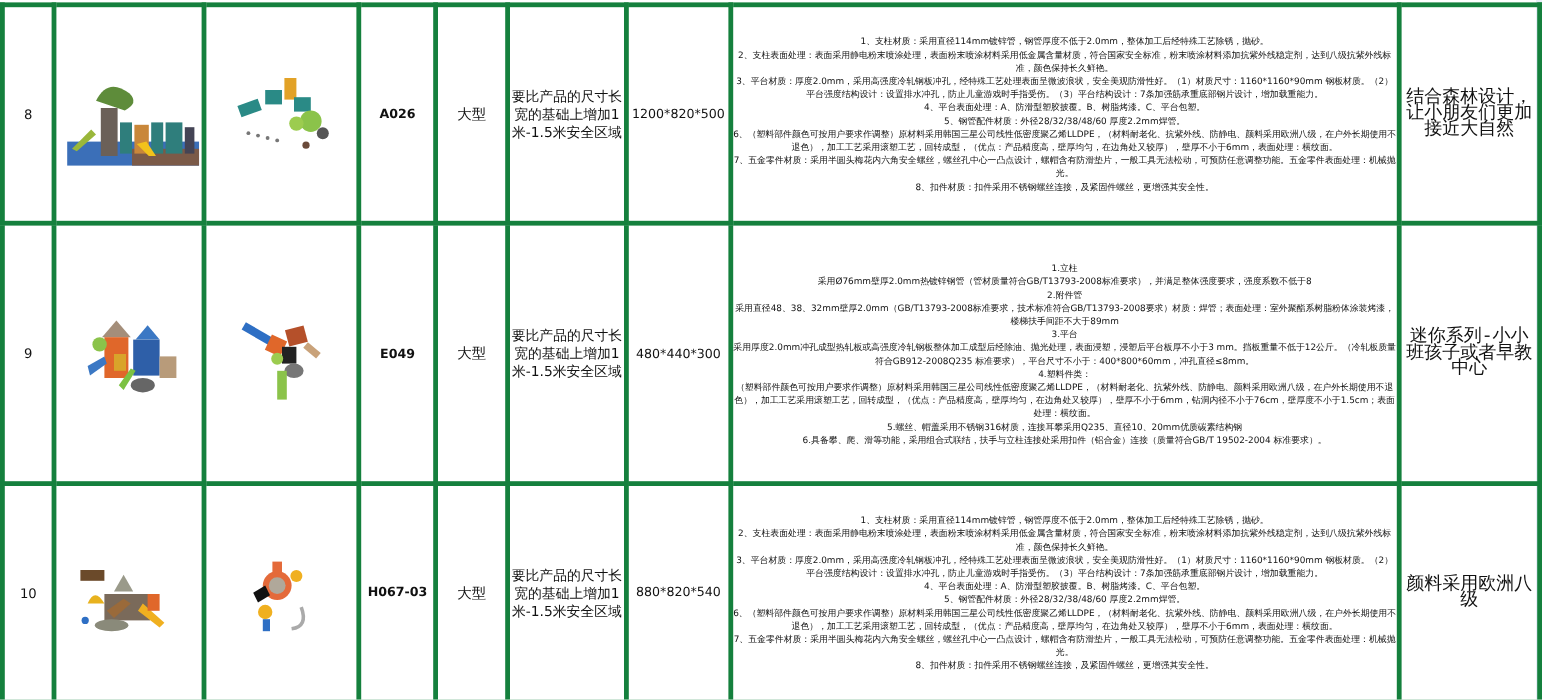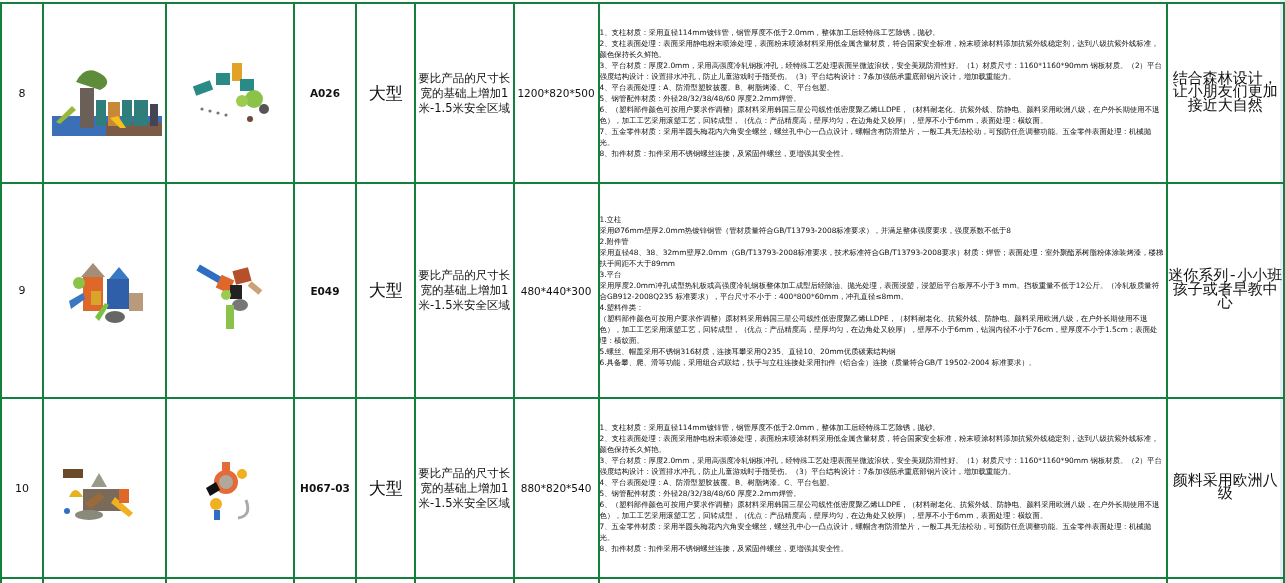--- a/index.html
+++ b/index.html
@@ -1,25 +1,25 @@
 <!DOCTYPE html>
 <html><head>
 <meta charset="utf-8">
 <style>
   html, body { margin:0; padding:0; background:#ffffff; }
   body { width:1285px; height:583px; overflow:hidden; position:relative; font-family:"DejaVu Sans", sans-serif; }
   .right-strip { position:absolute; left:1280px; top:0; width:5px; height:583px; background:#e8eef8; }
   table.sheet { position:absolute; left:0; top:2px; border-collapse:collapse; table-layout:fixed; }
-  table.sheet td { border:2px solid #15803d; padding:0; vertical-align:middle; color:#111; }
+  table.sheet td { border:4px solid #15803d; padding:0; vertical-align:middle; color:#111;text-align:center; }
   td.c-num { width:40px; text-align:center; font-size:11px; }
   td.c-img { text-align:center; vertical-align:top; }
   td.c-img1 { width:121px; }
   td.c-img2 { width:126px; }
   td.c-code { width:61px; text-align:center; font-size:10.5px;font-weight:bold; }
-  td.c-type { width:57px; text-align:center; font-size:17px; }
+  td.c-type { width:57px; text-align:center; font-size:12px; }
   td.c-safe { width:97px; text-align:center; font-size:11.5px; line-height:15px; padding:0 2px; }
   td.c-size { width:83px; text-align:center; font-size:10.5px; }
   td.c-spec { width:570px; font-size:7.4px; line-height:11px; padding:2px 4px; vertical-align:top; text-align:left; white-space:normal; word-break:break-all; }
   td.c-design { width:116px; text-align:center; font-size:15px; line-height:13.5px; padding:0 6px; border-right:2px solid #000;font-family:Liberation Mono, monospace; }
   tr.r8 td { height:178px; }
   tr.r9 td { height:213px; }
   tr.r10 td { height:178px; }
   tr.r-tail td { height:6px; border-bottom:none; }
   .spec-line { display:block; }
   .thumb { display:block; margin:0 auto; }

